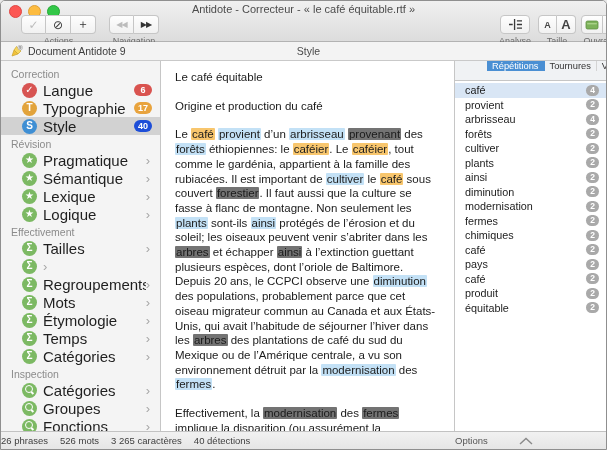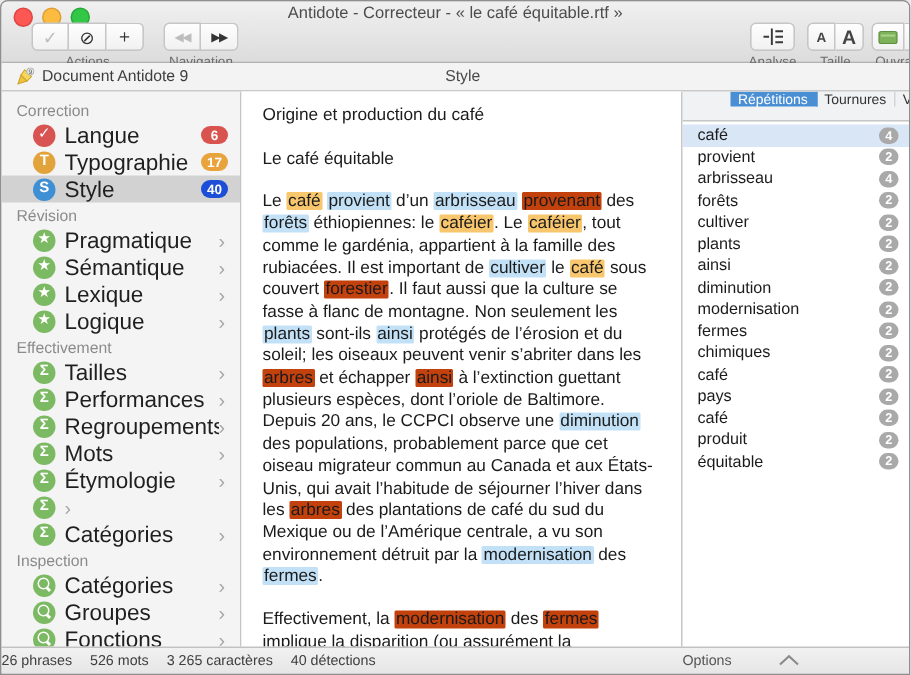--- a/index.html
+++ b/index.html
@@ -39,21 +39,21 @@
   .badge{color:#fff;font-size:9px;font-weight:bold;border-radius:8px;min-width:10px;padding:0 4px;height:12px;line-height:12px;text-align:center;}
   .chev{color:#a7a7a7;font-size:13px;line-height:1;margin-right:2px;}
   .mag{display:inline-block;width:6px;height:6px;border:1.5px solid #fff;border-radius:50%;position:relative;margin:-2px 0 0 -1px;}
   .mag:after{content:"";position:absolute;width:3px;height:1.5px;background:#fff;left:5px;top:6px;transform:rotate(45deg);}
   
   .editor{flex:1;background:#fff;border-right:1px solid #c6c6c6;position:relative;padding:9px 16px 0 14px;font-size:11.5px;line-height:14.7px;color:#1b1b1b;overflow:hidden;}
   .para{margin:0 0 14px 0;}
   .hl{padding:0 1px;border-radius:1px;}
   .hl-orange{background:#f8c66d;}
   .hl-blue{background:#c3e1f6;}
-  .hl-gray{background:#c2410c;}
+  .hl-gray{background:#737373;}
   
   .rightpanel{width:151px;flex:0 0 151px;display:flex;flex-direction:column;background:#fff;}
   .tabs{display:flex;height:19px;flex:0 0 19px;background:#f0f2f4;border-bottom:1px solid #c6c6c6;align-items:flex-start;padding-left:32px;}
   .tab{padding:0 5px;display:flex;align-items:center;font-size:9.3px;color:#333;border-right:1px solid #d4d4d4;white-space:nowrap;}
   .tab.selected{background:#4a8fd3;color:#fff;border-right-color:#4a8fd3;}
   .replist{flex:1;padding-top:2px;overflow:hidden;}
   .rep-row{display:flex;align-items:center;height:14.5px;padding:0 7px 0 10px;}
   .rep-row.selected{background:#d9e6f5;}
   .rep-word{flex:1;font-size:10.8px;color:#1c1c1c;white-space:nowrap;overflow:hidden;}
   .rep-badge{background:#a9a9a9;color:#fff;font-size:8.5px;font-weight:bold;border-radius:7px;min-width:13px;height:11px;line-height:11px;text-align:center;}
@@ -203,40 +203,40 @@
           <span class="chev">›</span>
         </div>
         <div class="section-title">Effectivement</div>
         <div class="side-item">
           <span class="side-icon" style="background: rgb(124, 185, 99);">Σ</span>
           <span class="side-label">Tailles</span>
           <span class="chev">›</span>
         </div>
         <div class="side-item">
           <span class="side-icon" style="background: rgb(124, 185, 99);">Σ</span>
-          <span class="side-label">Performances</span>
           <span class="chev">›</span>
         </div>
         <div class="side-item">
           <span class="side-icon" style="background: rgb(124, 185, 99);">Σ</span>
           <span class="side-label">Regroupements</span>
           <span class="chev">›</span>
         </div>
         <div class="side-item">
           <span class="side-icon" style="background: rgb(124, 185, 99);">Σ</span>
           <span class="side-label">Mots</span>
           <span class="chev">›</span>
         </div>
         <div class="side-item">
           <span class="side-icon" style="background: rgb(124, 185, 99);">Σ</span>
           <span class="side-label">Étymologie</span>
           <span class="chev">›</span>
         </div>
         <div class="side-item">
           <span class="side-icon" style="background: rgb(124, 185, 99);">Σ</span>
+          <span class="side-label">Temps</span>
           <span class="chev">›</span>
         </div>
         <div class="side-item">
           <span class="side-icon" style="background: rgb(124, 185, 99);">Σ</span>
           <span class="side-label">Catégories</span>
           <span class="chev">›</span>
         </div>
         <div class="section-title">Inspection</div>
         <div class="side-item">
           <span class="side-icon" style="background: rgb(124, 185, 99);">
@@ -254,22 +254,22 @@
         </div>
         <div class="side-item">
           <span class="side-icon" style="background: rgb(124, 185, 99);">
             <span class="mag"></span>
           </span>
           <span class="side-label">Fonctions</span>
           <span class="chev">›</span>
         </div>
       </div>
     <div class="editor" id="editor">
+        <div class="para"><span>Le café équitable</span></div>
         <div class="para"><span>Origine et production du café</span></div>
-        <div class="para"><span>Le café équitable</span></div>
         <div class="para"><span>Le </span><span class="hl hl-orange">café</span><span> </span><span class="hl hl-blue">provient</span><span> d’un </span><span class="hl hl-blue">arbrisseau</span><span> </span><span class="hl hl-gray">provenant</span><span> des </span><span class="hl hl-blue">forêts</span><span> éthiopiennes: le </span><span class="hl hl-orange">caféier</span><span>. Le </span><span class="hl hl-orange">caféier</span><span>, tout comme le gardénia, appartient à la famille des rubiacées. Il est important de </span><span class="hl hl-blue">cultiver</span><span> le </span><span class="hl hl-orange">café</span><span> sous couvert </span><span class="hl hl-gray">forestier</span><span>. Il faut aussi que la culture se fasse à flanc de montagne. Non seulement les </span><span class="hl hl-blue">plants</span><span> sont-ils </span><span class="hl hl-blue">ainsi</span><span> protégés de l’érosion et du soleil; les oiseaux peuvent venir s’abriter dans les </span><span class="hl hl-gray">arbres</span><span> et échapper </span><span class="hl hl-gray">ainsi</span><span> à l’extinction guettant plusieurs espèces, dont l’oriole de Baltimore. Depuis 20 ans, le CCPCI observe une </span><span class="hl hl-blue">diminution</span><span> des populations, probablement parce que cet oiseau migrateur commun au Canada et aux États-Unis, qui avait l’habitude de séjourner l’hiver dans les </span><span class="hl hl-gray">arbres</span><span> des plantations de café du sud du Mexique ou de l’Amérique centrale, a vu son environnement détruit par la </span><span class="hl hl-blue">modernisation</span><span> des </span><span class="hl hl-blue">fermes</span><span>.</span></div>
         <div class="para"><span>Effectivement, la </span><span class="hl hl-gray">modernisation</span><span> des </span><span class="hl hl-gray">fermes</span><span> implique la disparition (ou assurément la </span></div>
       </div>
     <div class="rightpanel">
       <div class="tabs" id="tabs">
           <div class="tab selected">Répétitions</div>
           <div class="tab">Tournures</div>
           <div class="tab">Vocabulaire</div>
         </div>
       <div class="replist" id="replist">

